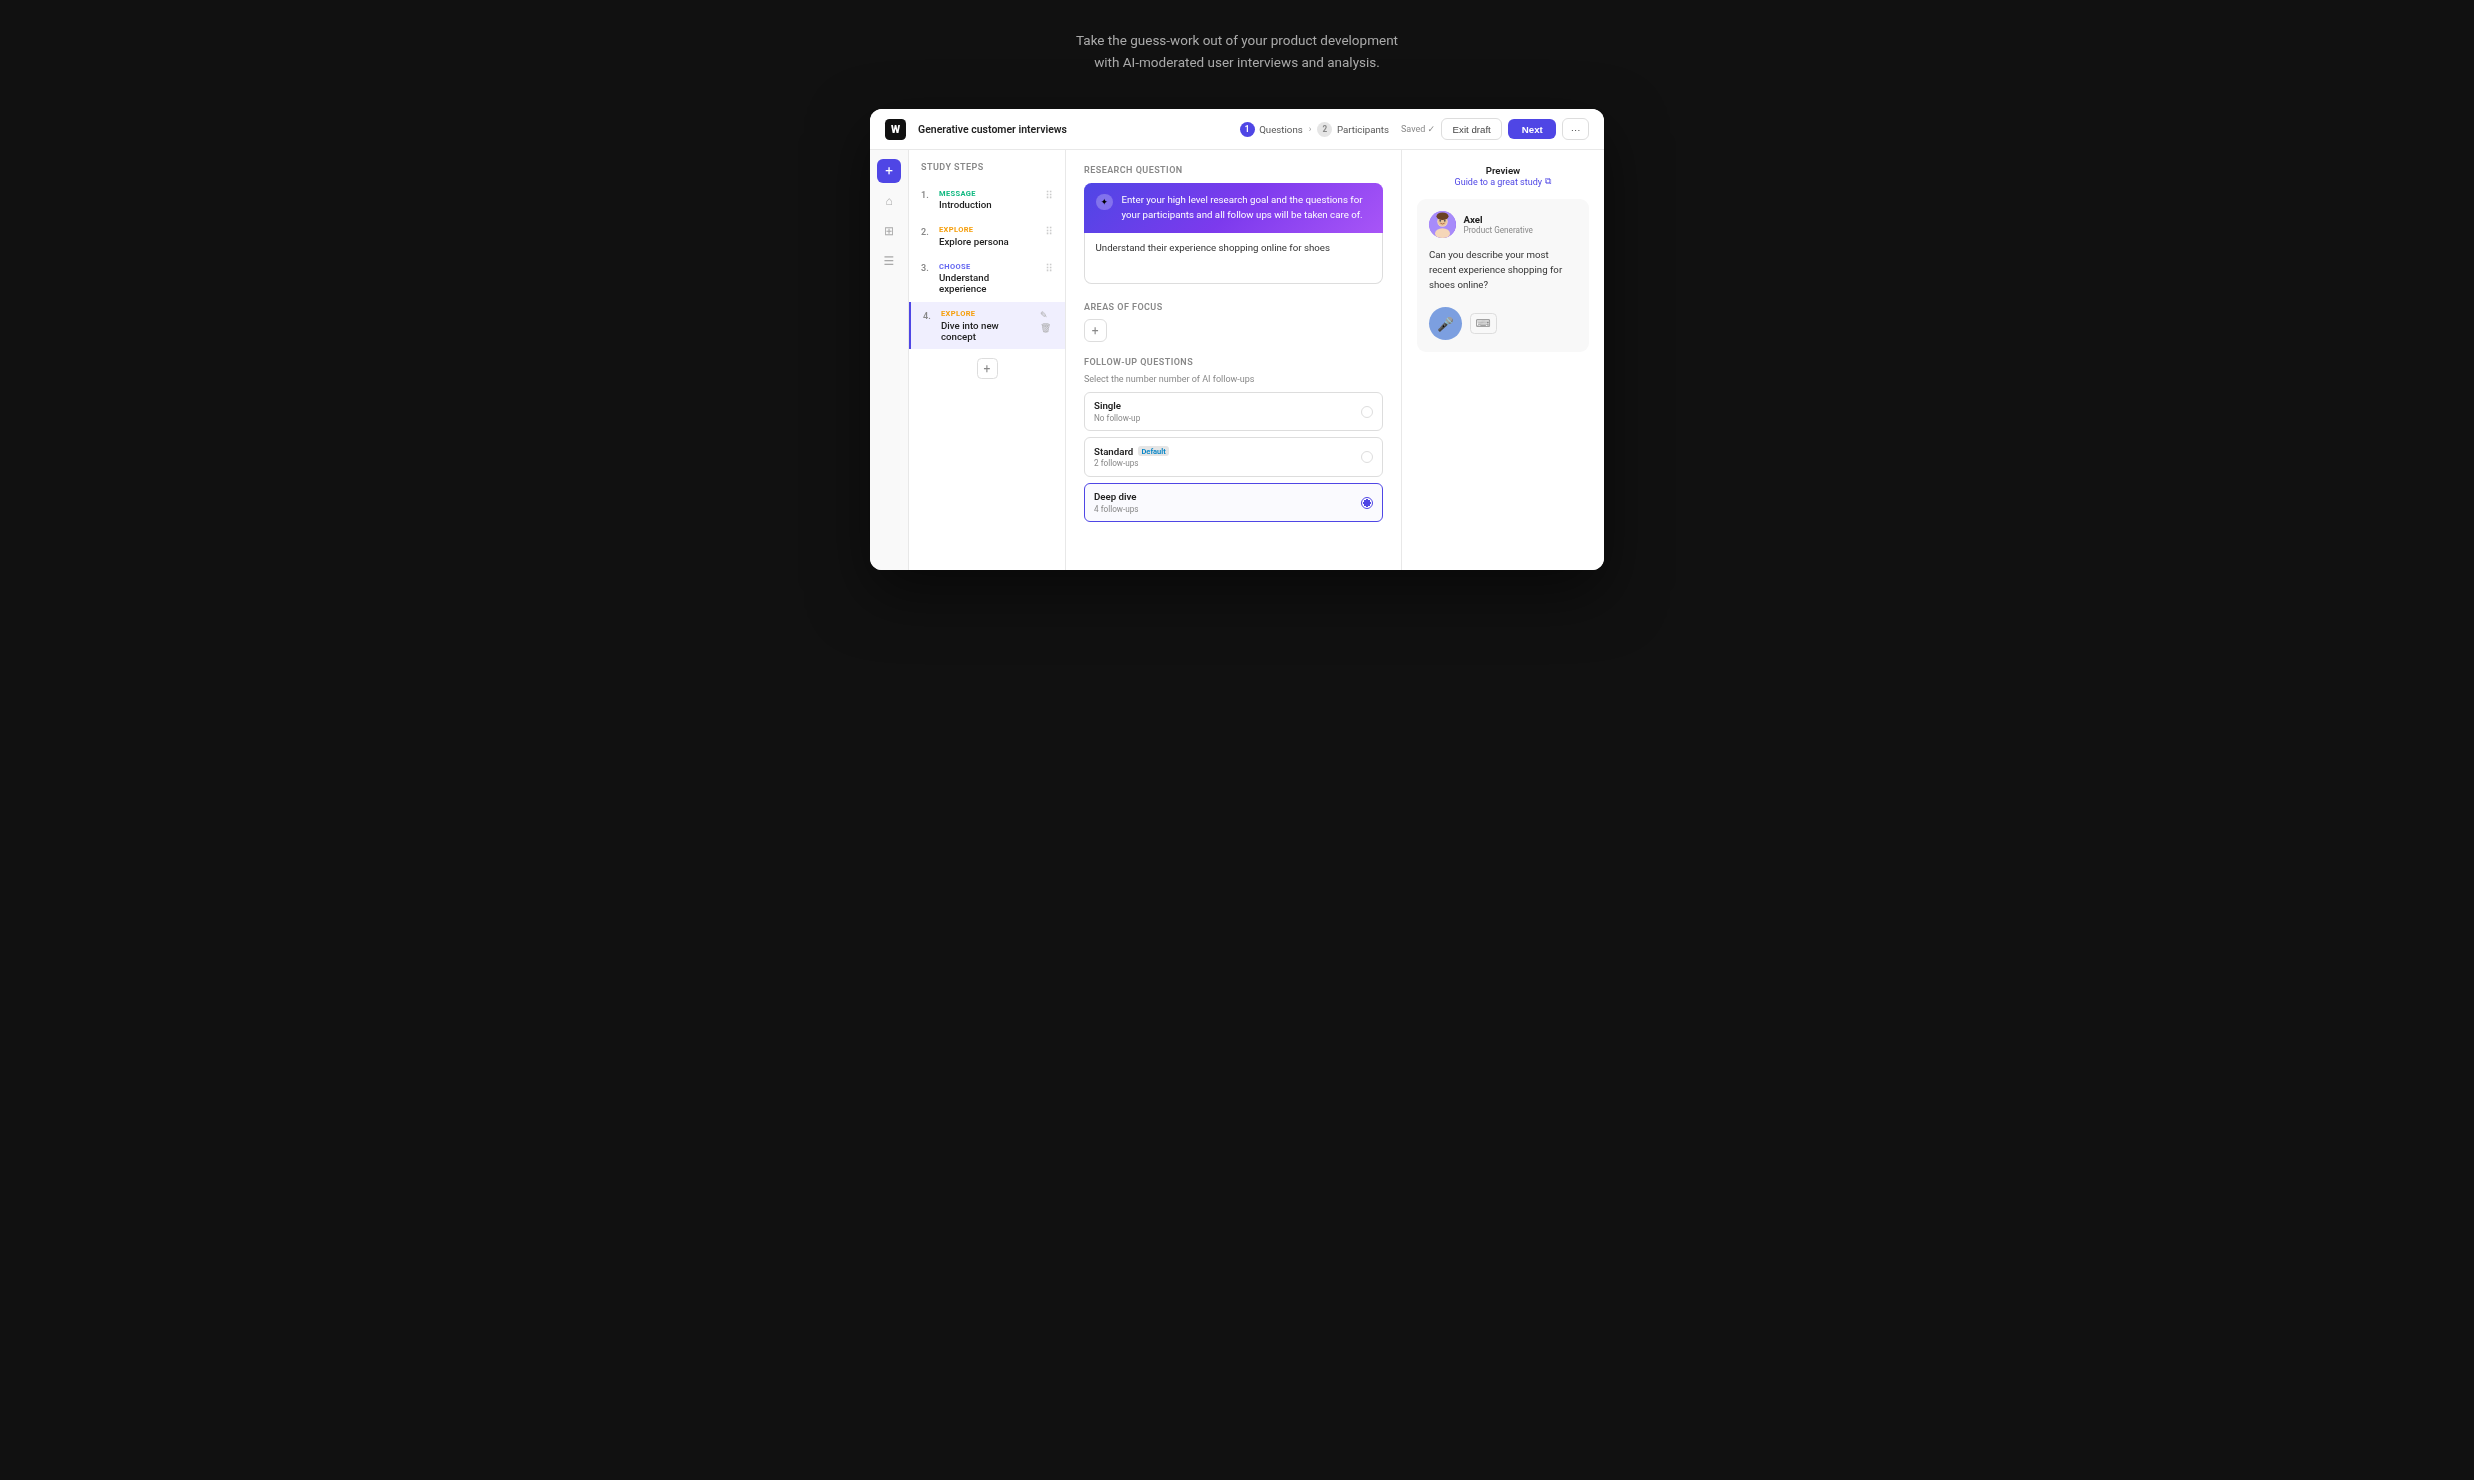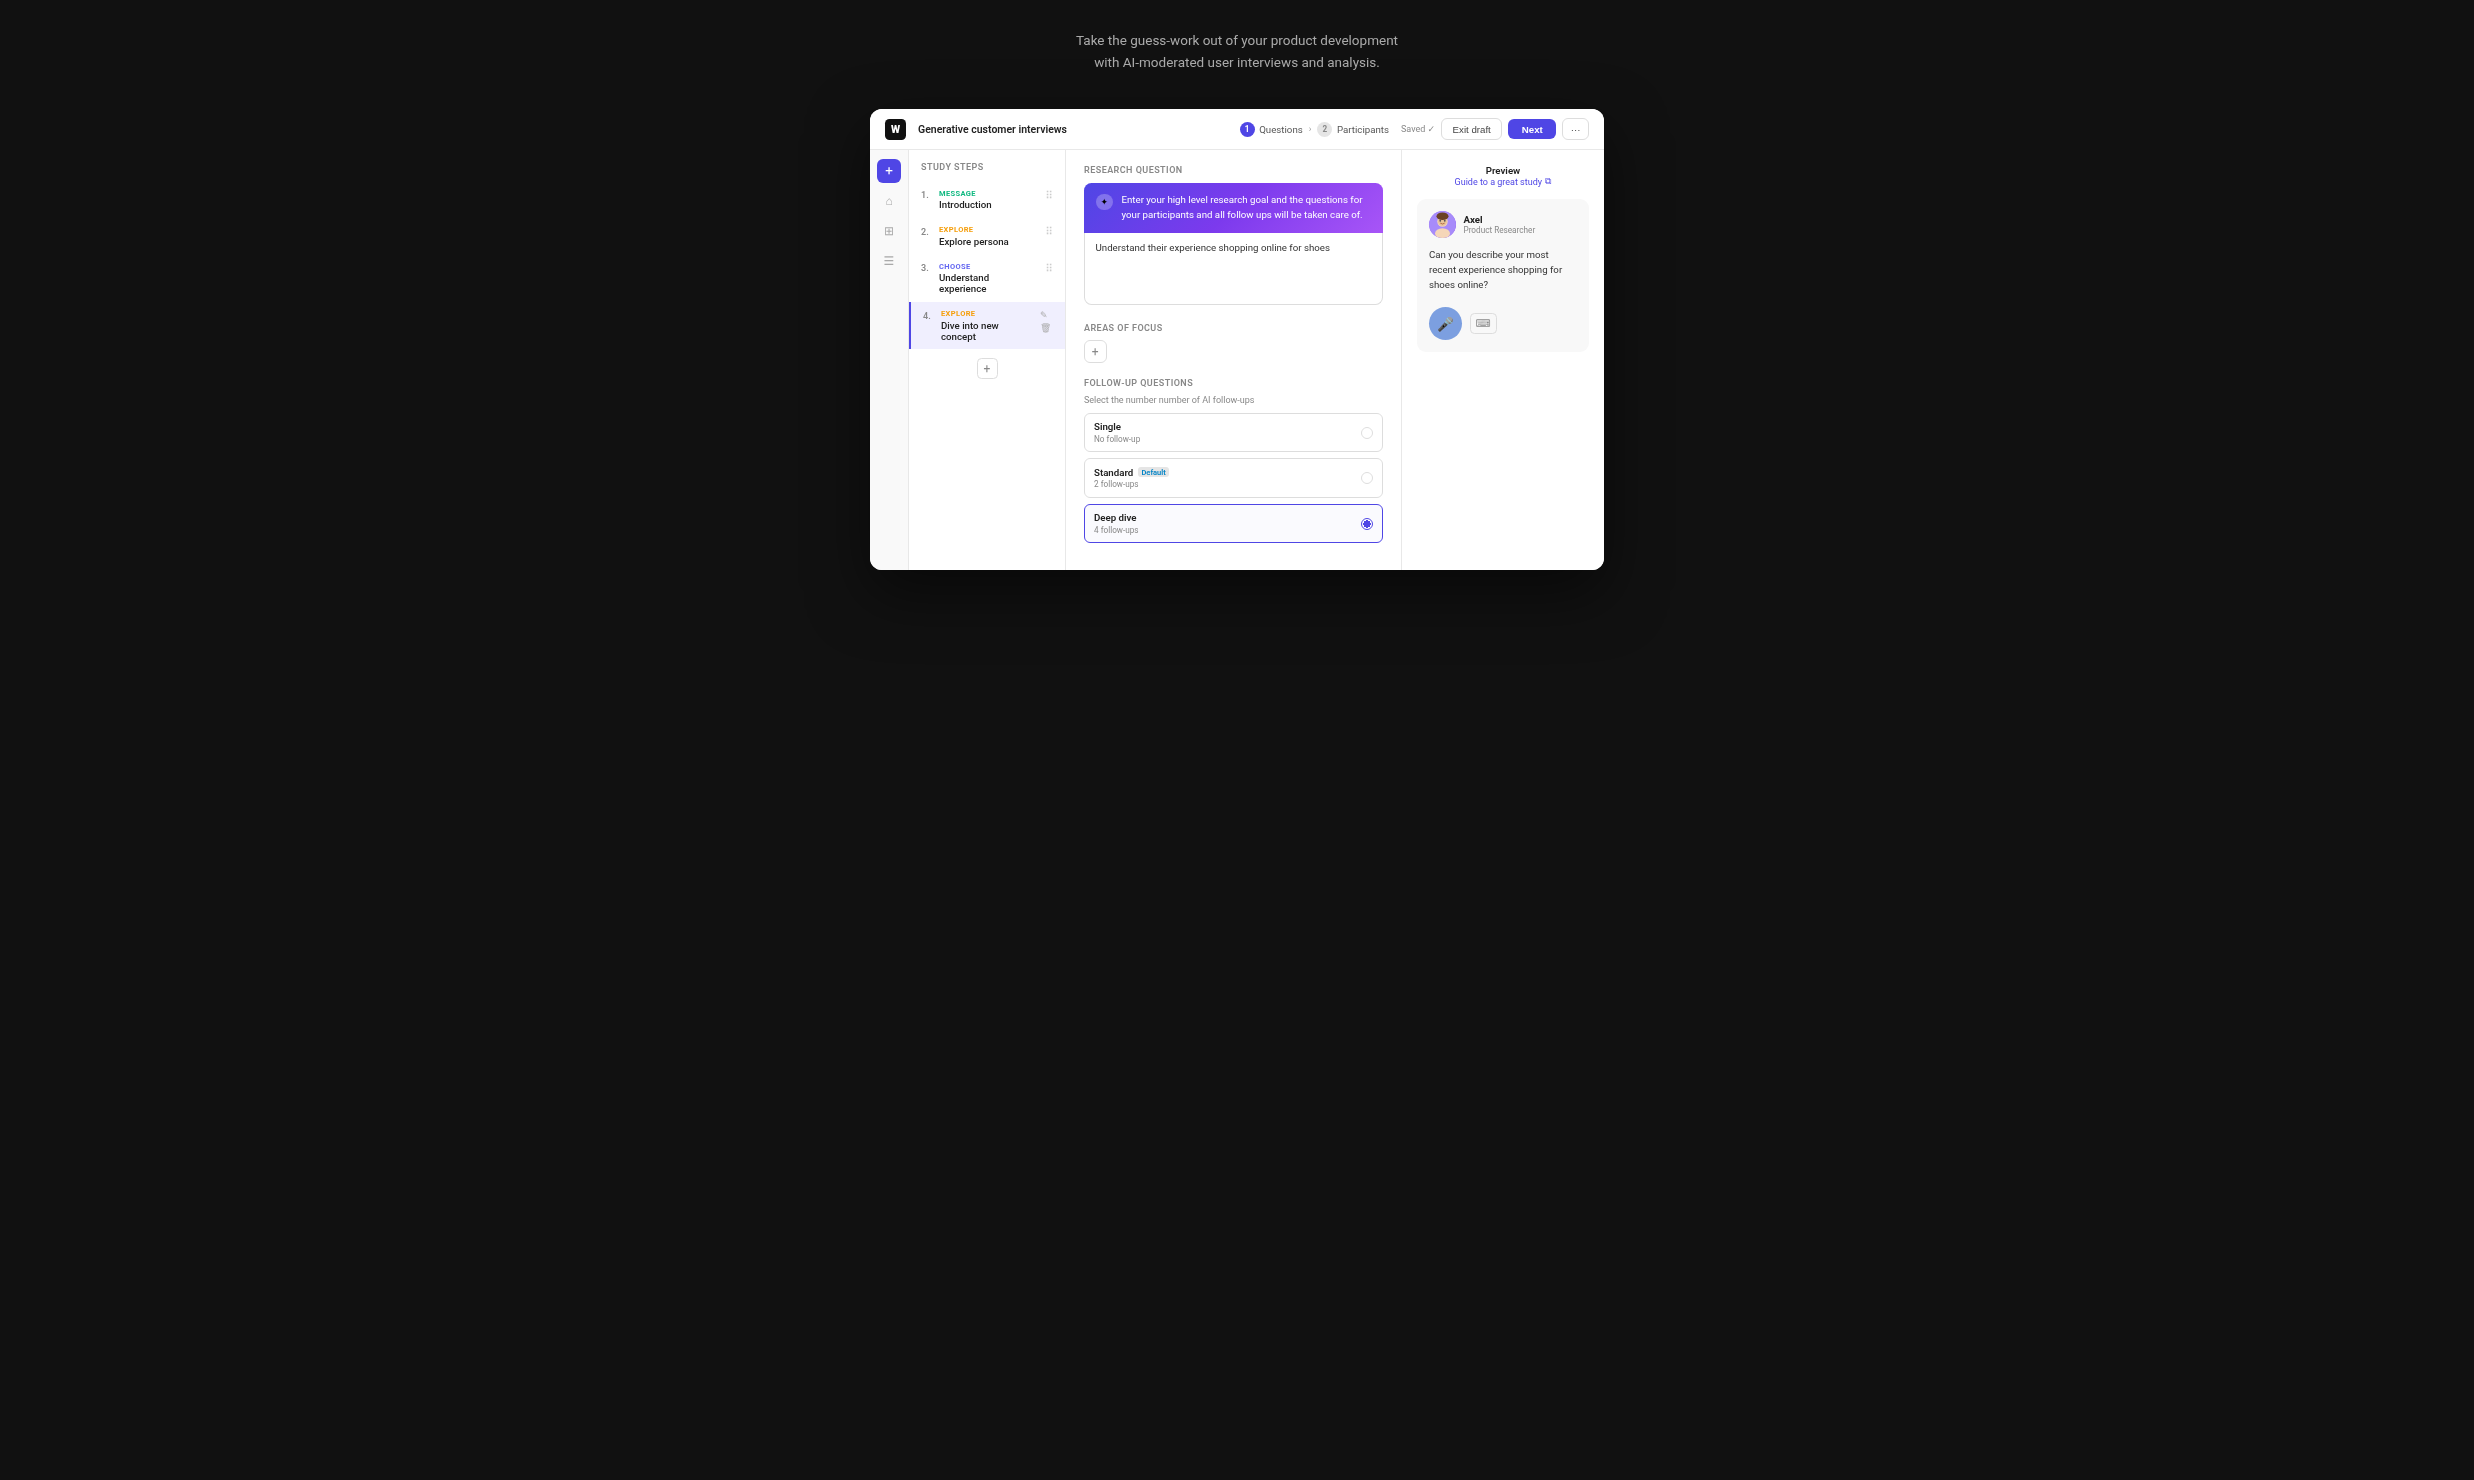--- a/index.html
+++ b/index.html
@@ -305,21 +305,21 @@
     }
     .research-textarea {
       width: 100%;
       border: 0.7px solid #ddd;
       border-top: none;
       border-radius: 0 0 7.5px 7.5px;
       padding: 9px 10.5px;
       font-size: 9.7px;
       color: #333;
       resize: none;
-      height: 72px;
+      height: 51px;
       font-family: inherit;
       outline: none;
       margin-bottom: 15px;
     }
     .areas-section { margin-bottom: 15px; }
     .areas-add-btn {
       width: 22.5px;
       height: 22.5px;
       border: 0.7px solid #ddd;
       border-radius: 6px;
@@ -645,21 +645,21 @@
               <ellipse cx="18" cy="30" rx="10" ry="7" fill="#f5d6b8"></ellipse>
               <circle cx="18" cy="14" r="6" fill="#e8c49a"></circle>
               <circle cx="15" cy="13" r="1.2" fill="#555"></circle>
               <circle cx="21" cy="13" r="1.2" fill="#555"></circle>
               <path d="M15.5 16.5 Q18 18.5 20.5 16.5" stroke="#a0522d" stroke-width="1" fill="none" stroke-linecap="round"></path>
               <ellipse cx="18" cy="7" rx="8" ry="5" fill="#6b4226"></ellipse>
             </svg>
           </div>
           <div>
             <div class="preview-name">Axel</div>
-            <div class="preview-role">Product Researcher</div>
+            <div class="preview-role">Product Generative</div>
           </div>
         </div>
         <div class="preview-message">Can you describe your most recent experience shopping for shoes online?</div>
         <div class="preview-controls">
           <div class="mic-btn">
             <span class="mic-icon">🎤</span>
           </div>
           <div class="keyboard-btn">
             <span>⌨</span>
           </div>

